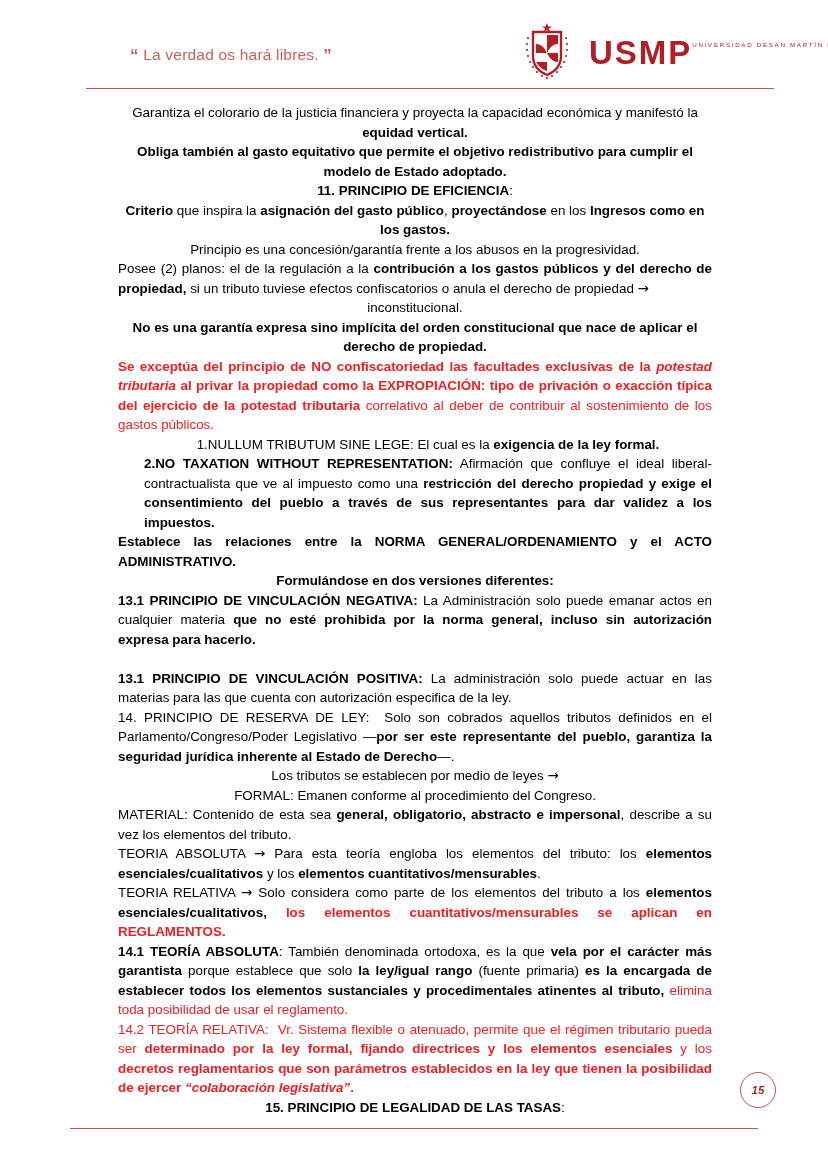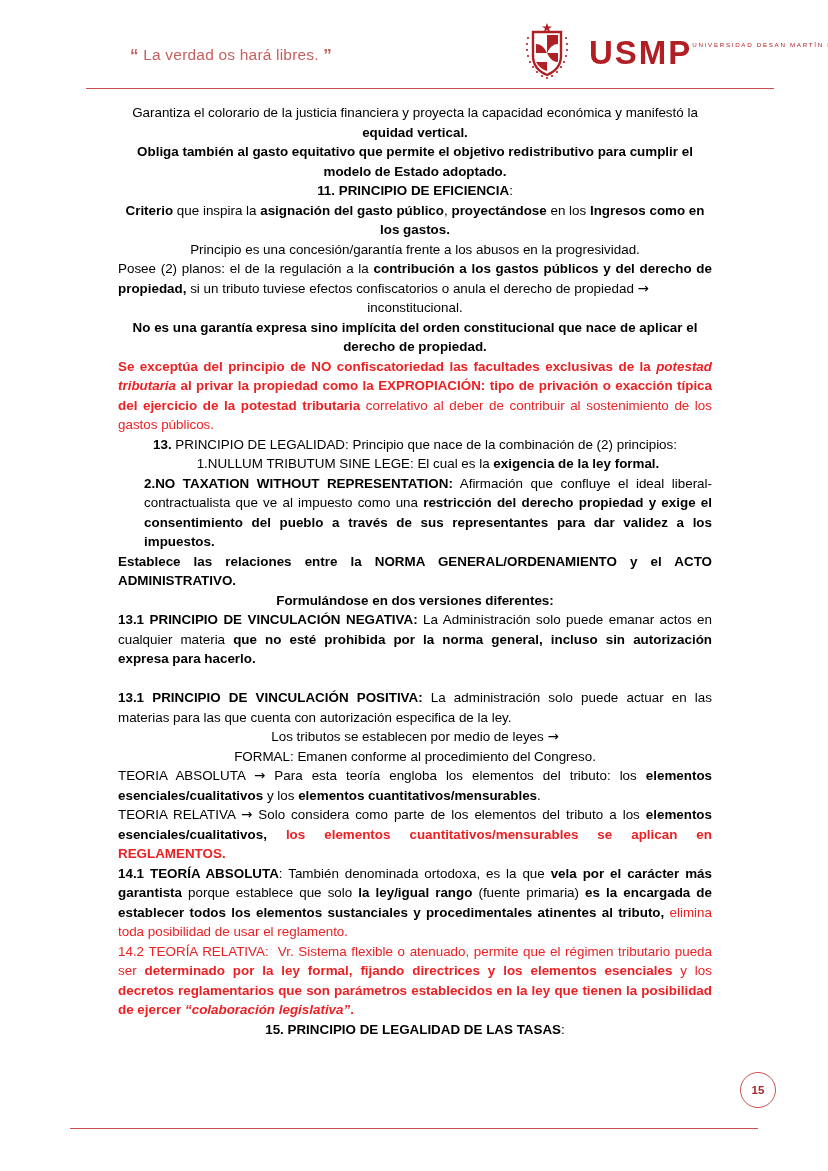--- a/index.html
+++ b/index.html
@@ -115,20 +115,21 @@
     width: 34px;
     height: 34px;
     border: 1px solid #C9504E;
     border-radius: 50%;
     display: flex;
     align-items: center;
     justify-content: center;
     font-size: 11.5px;
     font-weight: bold;
     color: #A8282C;
+    font-style: italic;
   }
 
   
   .content {
     position: absolute;
     left: 118px;
     top: 103px;
     width: 594px;
     font-size: 13.4px;
     line-height: 19.5px;
@@ -221,30 +222,31 @@
 <div class="content" id="doc-body">
     <p class="line nojust">Garantiza el colorario de la justicia financiera y proyecta la capacidad económica y manifestó la <b>equidad vertical.</b></p>
     <p class="line nojust"><b>Obliga también al gasto equitativo que permite el objetivo redistributivo para cumplir el modelo de Estado adoptado.</b></p>
     <p class="line nojust"><b>11. PRINCIPIO DE EFICIENCIA</b>:</p>
     <p class="line nojust"><b>Criterio</b> que inspira la <b>asignación del gasto público</b>, <b>proyectándose</b> en los <b>Ingresos como en los gastos.</b></p>
     <p class="line nojust">Principio es una concesión/garantía frente a los abusos en la progresividad.</p>
     <p class="line">Posee (2) planos: el de la regulación a la <b>contribución a los gastos públicos y del derecho de propiedad,</b> si un tributo tuviese efectos confiscatorios o anula el derecho de propiedad <span class="arrow">→</span></p>
     <p class="line nojust">inconstitucional.</p>
     <p class="line nojust"><b>No es una garantía expresa sino implícita del orden constitucional que nace de aplicar el derecho de propiedad.</b></p>
     <p class="line"><span class="redb">Se exceptúa del principio de NO confiscatoriedad las facultades exclusivas de la </span><span class="redbi">potestad tributaria</span><span class="redb"> al privar la propiedad como la EXPROPIACIÓN: tipo de privación o exacción típica del ejercicio de la potestad tributaria</span><span class="red"> correlativo al deber de contribuir al sostenimiento de los gastos públicos.</span></p>
-    <p class="line nojust"><b>13.</b> PRINCIPIO DE LEGALIDAD: Principio que nace de la combinación de (2) principios:</p>
     <p class="line indent1 nojust">1.NULLUM TRIBUTUM SINE LEGE: El cual es la <b>exigencia de la ley formal.</b></p>
     <p class="line indent1"><b>2.NO TAXATION WITHOUT REPRESENTATION:</b> Afirmación que confluye el ideal liberal-contractualista que ve al impuesto como una <b>restricción del derecho propiedad y exige el consentimiento del pueblo a través de sus representantes para dar validez a los impuestos.</b></p>
     <p class="line"><b>Establece las relaciones entre la NORMA GENERAL/ORDENAMIENTO y el ACTO ADMINISTRATIVO.</b></p>
     <p class="line nojust"><b>Formulándose en dos versiones diferentes:</b></p>
     <p class="line"><b>13.1 PRINCIPIO DE VINCULACIÓN NEGATIVA:</b> La Administración solo puede emanar actos en cualquier materia <b>que no esté prohibida por la norma general, incluso sin autorización expresa para hacerlo.</b></p>
     <div class="spacer"></div>
     <p class="line"><b>13.1 PRINCIPIO DE VINCULACIÓN POSITIVA:</b> La administración solo puede actuar en las materias para las que cuenta con autorización especifica de la ley.</p>
+    <p class="line">14. PRINCIPIO DE RESERVA DE LEY:&nbsp; Solo son cobrados aquellos tributos definidos en el Parlamento/Congreso/Poder Legislativo —<b>por ser este representante del pueblo, garantiza la seguridad jurídica inherente al Estado de Derecho</b>—.</p>
     <p class="line nojust">Los tributos se establecen por medio de leyes <span class="arrow">→</span></p>
     <p class="line nojust">FORMAL: Emanen conforme al procedimiento del Congreso.</p>
+    <p class="line">MATERIAL: Contenido de esta sea <b>general, obligatorio, abstracto e impersonal</b>, describe a su vez los elementos del tributo.</p>
     <p class="line">TEORIA ABSOLUTA <span class="arrow">→</span> Para esta teoría engloba los elementos del tributo: los <b>elementos esenciales/cualitativos</b> y los <b>elementos cuantitativos/mensurables</b>.</p>
     <p class="line">TEORIA RELATIVA <span class="arrow">→</span> Solo considera como parte de los elementos del tributo a los <b>elementos esenciales/cualitativos,</b> <span class="redb">los elementos cuantitativos/mensurables se aplican en REGLAMENTOS.</span></p>
     <p class="line"><b>14.1 TEORÍA ABSOLUTA</b>: También denominada ortodoxa, es la que <b>vela por el carácter más garantista</b> porque establece que solo <b>la ley/igual rango</b> (fuente primaria) <b>es la encargada de establecer todos los elementos sustanciales y procedimentales atinentes al tributo,</b> <span class="red">elimina toda posibilidad de usar el reglamento.</span></p>
     <p class="line"><span class="red">14.2 TEORÍA RELATIVA:&nbsp; Vr. Sistema flexible o atenuado, permite que el régimen tributario pueda ser </span><span class="redb">determinado por la ley formal, fijando directrices y los elementos esenciales</span><span class="red"> y los </span><span class="redb">decretos reglamentarios que son parámetros establecidos en la ley que tienen la posibilidad de ejercer </span><span class="redbi">“colaboración legislativa”</span><span class="redb">.</span></p>
     <p class="line nojust"><b>15. PRINCIPIO DE LEGALIDAD DE LAS TASAS</b>:</p>
   </div>
 
 <div class="page-badge">
   <span>15</span>
 </div>

